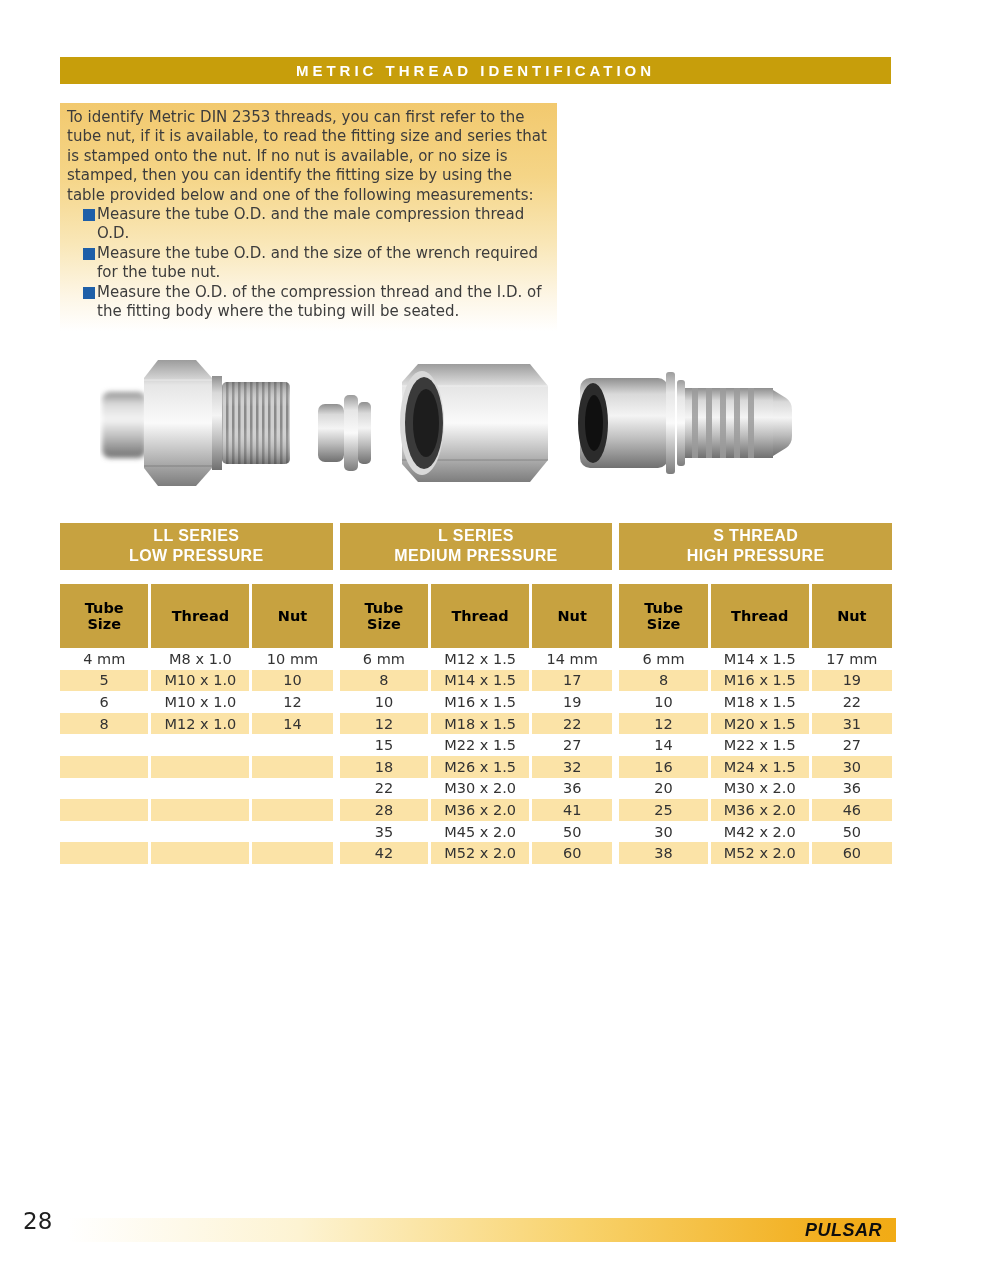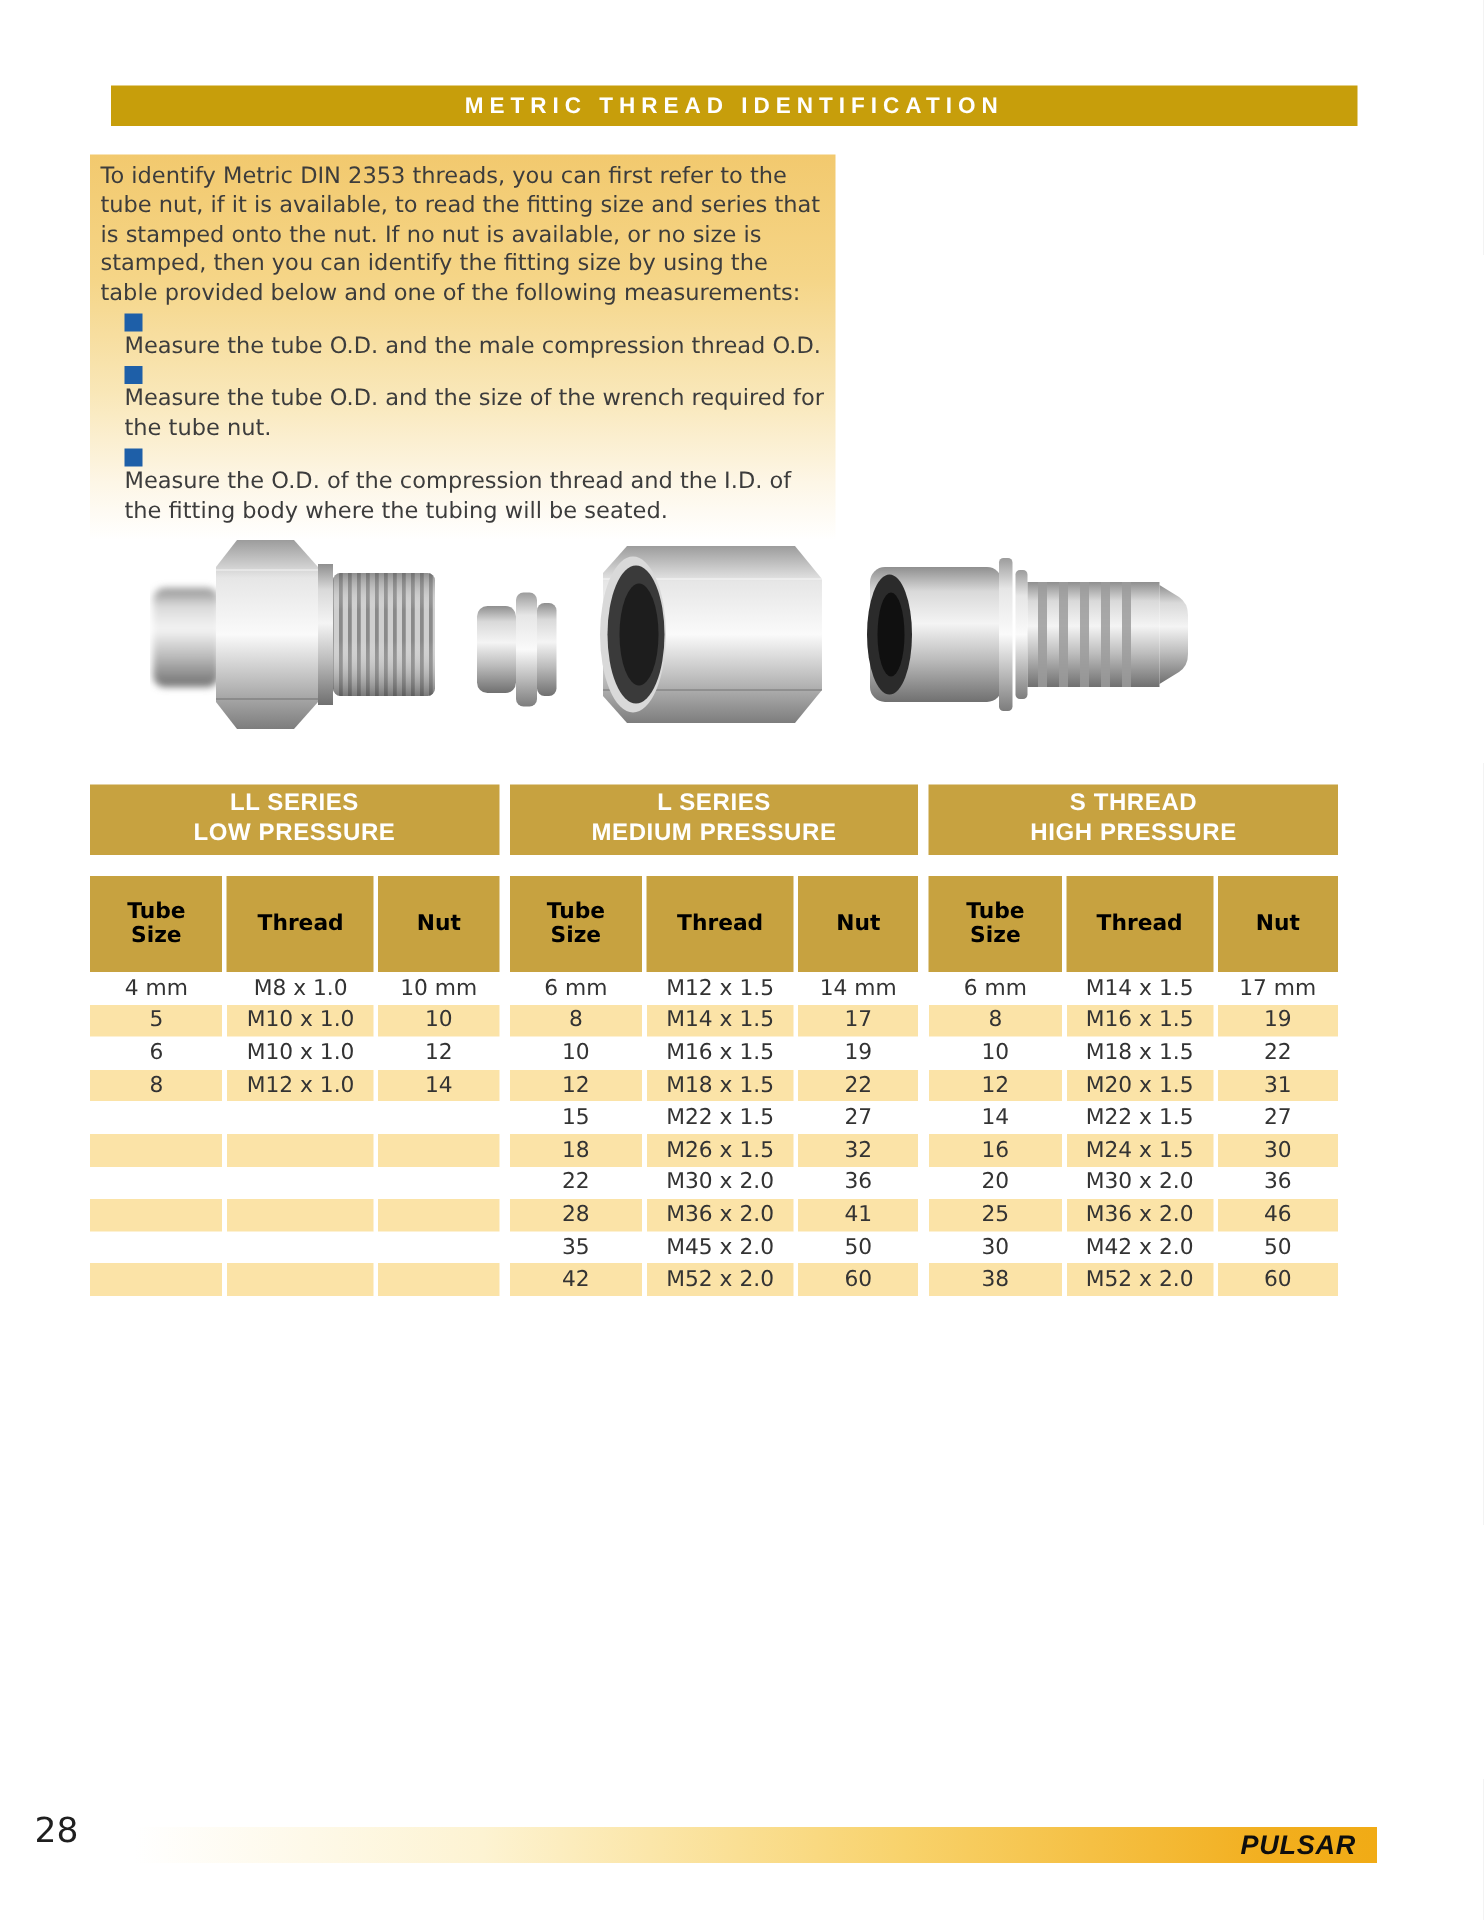--- a/index.html
+++ b/index.html
@@ -3,38 +3,38 @@
 <meta charset="utf-8">
 <style>
   html,body{margin:0;padding:0;background:#e9e9e9;}
   .page{
     position:relative;width:989px;height:1280px;background:#ffffff;
     font-family:"DejaVu Sans","Liberation Sans",sans-serif;overflow:hidden;
     margin:0 auto;
   }
   
   .banner{
-    position:absolute;left:74px;top:57px;width:831px;height:27px;
+    position:absolute;left:60px;top:57px;width:831px;height:27px;
     background:#C79E0B;display:flex;align-items:center;justify-content:center;
   }
   .banner-title{
     color:#ffffff;font-family:"Liberation Sans",sans-serif;font-weight:bold;
     font-size:15px;letter-spacing:4px;
   }
   
   .intro{
     position:absolute;left:60px;top:103px;width:497px;box-sizing:border-box;
     padding:5px 6px 10px 7px;
     background:linear-gradient(180deg,#F2C96E 0%,#F5D587 32%,#F9E7B8 62%,#FDF6E6 85%,#ffffff 100%);
   }
   .intro-paragraph{
     font-size:15px;line-height:19.4px;color:#3c3c3c;margin:0;
   }
   .bullet-list{margin:0 0 0 16px;padding:0;}
-  .bullet-item{display:flex;align-items:flex-start;font-size:15px;line-height:19.4px;color:#3c3c3c;flex-direction:column;}
+  .bullet-item{display:flex;align-items:flex-start;font-size:15px;line-height:19.4px;color:#3c3c3c;}
   .bullet-sq{width:12px;height:12px;background:#1E5FA8;margin-top:4px;margin-right:2px;flex:none;}
   
   .photo{position:absolute;left:100px;top:342px;width:700px;height:165px;}
   
   .tables-row{
     position:absolute;left:60px;top:523px;width:832px;display:flex;gap:7px;
   }
   .series{flex:1;min-width:0;}
   .series-title{
     background:#C7A240;color:#ffffff;text-align:center;
@@ -50,21 +50,21 @@
   tbody td{
     height:21.6px;text-align:center;font-size:14.5px;color:#333333;padding:0;
     white-space:nowrap;overflow:hidden;
   }
   tbody tr:nth-child(even) td{background:#FBE3A7;}
   
   .page-number{
     position:absolute;left:23px;top:1208px;font-size:23px;color:#1f1f1f;
   }
   .footer-bar{
-    position:absolute;left:90px;top:1218px;width:828px;height:24px;box-sizing:border-box;
+    position:absolute;left:68px;top:1218px;width:828px;height:24px;box-sizing:border-box;
     background:linear-gradient(90deg,#ffffff 0%,#FDF3D2 28%,#F8D26B 62%,#F2AE1D 92%,#F1AB15 100%);
     display:flex;align-items:center;justify-content:flex-end;padding-right:14px;
   }
   .brand{
     font-family:"Liberation Sans",sans-serif;font-weight:bold;font-style:italic;
     font-size:18px;letter-spacing:0.5px;color:#0e0e0e;
   }
 </style>
 </head>
 <body>

